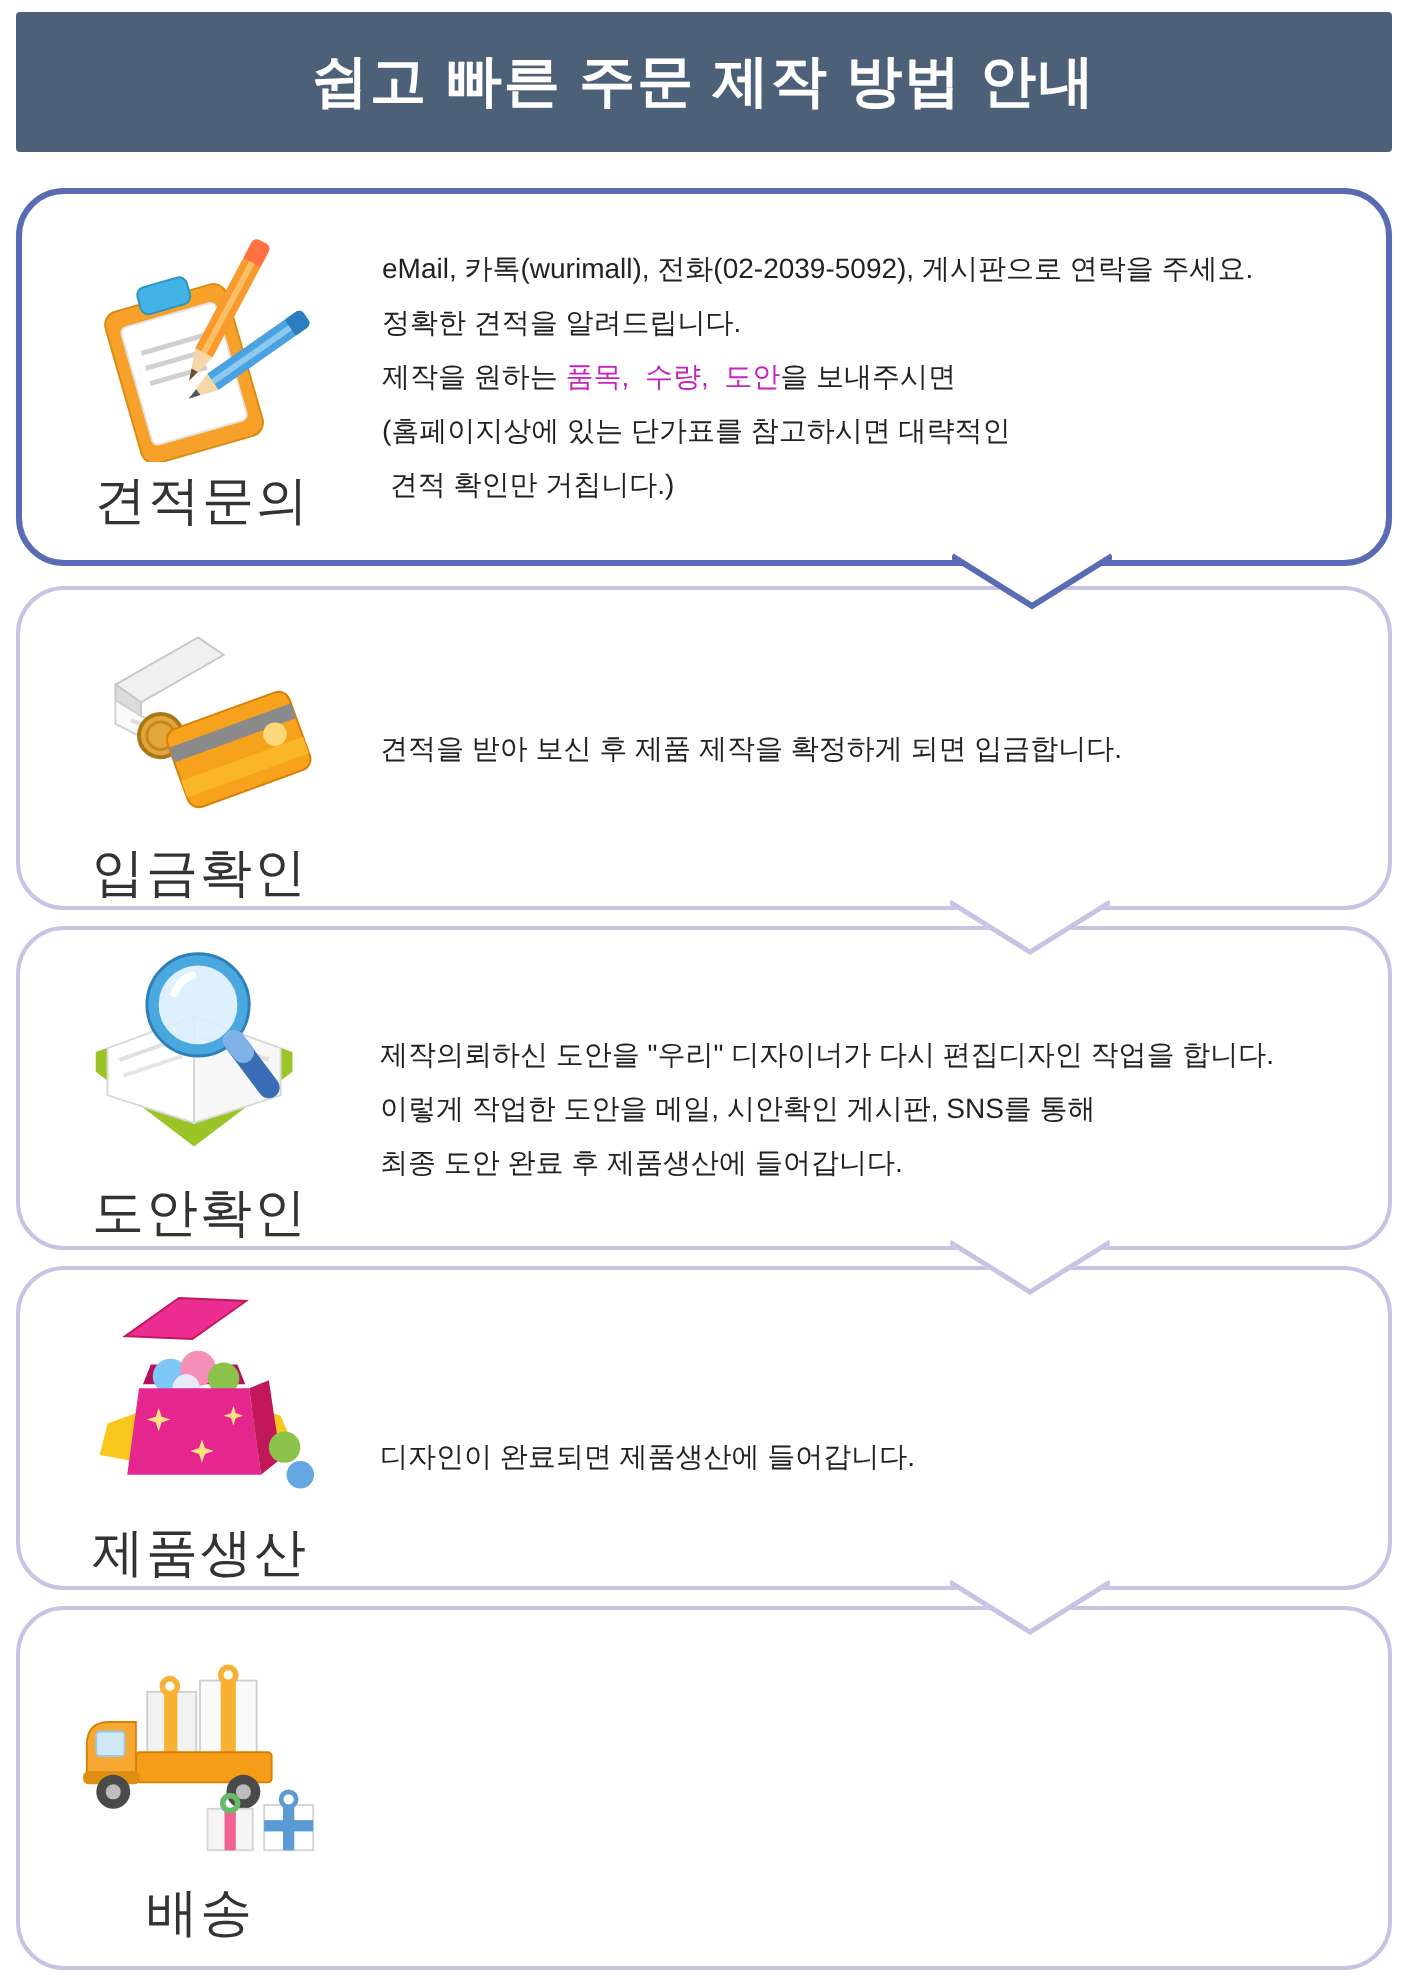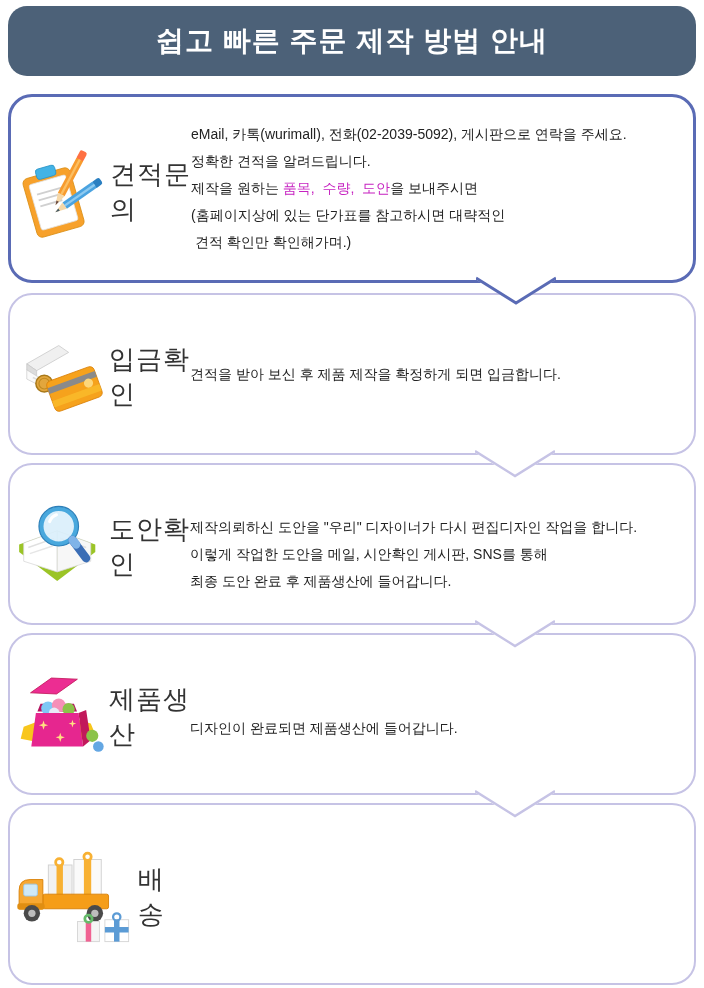--- a/index.html
+++ b/index.html
@@ -2,39 +2,39 @@
 <html><head>
 <meta charset="utf-8">
 <style>
   html,body{margin:0;padding:0;background:#ffffff;}
   body{
     width:704px;height:988px;position:relative;overflow:hidden;
     font-family:"Liberation Sans","DejaVu Sans",sans-serif;
     --header-bg:#4c6178;--step1-border:#5a6bb5;--step-border:#c6c3e5;--hl:#c622c0;
   }
   .header{
-    margin:6px 8px 0 8px;height:70px;border-radius:19px;
+    margin:6px 8px 0 8px;height:70px;border-radius:2px;
     background:var(--header-bg);
     display:flex;align-items:center;justify-content:center;
   }
   .header .title{
     color:#ffffff;font-size:28px;font-weight:bold;letter-spacing:1px;
   }
   .step-card{
     position:relative;margin:8px 8px 0 8px;border-radius:24px;
     background:#ffffff;border:2px solid var(--step-border);
     display:flex;flex-direction:row;box-sizing:border-box;
   }
   .step-card.first{border:3px solid var(--step1-border);margin-top:18px;height:189px;}
   .step-card.s2{margin-top:10px;height:162px;}
   .step-card.s3{height:162px;}
   .step-card.s4{height:162px;}
   .step-card.s5{height:182px;}
   .icon-col{
-    width:180px;flex:0 0 180px;display:flex;flex-direction:row;
+    width:180px;flex:0 0 180px;display:flex;flex-direction:column;
     align-items:center;justify-content:center;padding-top:4px;
   }
   .icon-col .icon{width:132px;height:118px;display:flex;align-items:center;justify-content:center;}
   .icon-col .icon svg{width:100%;height:100%;}
   .step-label{
     font-size:26px;color:#333333;margin-top:2px;letter-spacing:1px;
   }
   .text-col{
     flex:1;display:flex;flex-direction:column;justify-content:center;
     padding-right:14px;
@@ -85,21 +85,21 @@
         </g>
       </svg>
     </div>
     <div class="step-label">견적문의</div>
   </div>
   <div class="text-col">
       <div class="line">eMail, 카톡(wurimall), 전화(02-2039-5092), 게시판으로 연락을 주세요.</div>
       <div class="line">정확한 견적을 알려드립니다.</div>
       <div class="line"><span>제작을 원하는 </span><span class="hl">품목,  수량,  도안</span><span>을 보내주시면</span></div>
       <div class="line">(홈페이지상에 있는 단가표를 참고하시면 대략적인</div>
-      <div class="line"> 견적 확인만 확인해가며.)</div>
+      <div class="line"> 견적 확인만 거칩니다.)</div>
     </div>
   <svg class="chevron" viewBox="0 0 80 32" preserveAspectRatio="none">
     <polygon points="0,0 80,0 80,3.5 40,28.5 0,3.5" fill="#ffffff"></polygon>
     <polyline points="0,2 40,27 80,2" fill="none" stroke="#5a6bb5" stroke-width="3"></polyline>
   </svg>
 </section>
 
 <section class="step-card s2">
   <div class="icon-col">
     <div class="icon">

